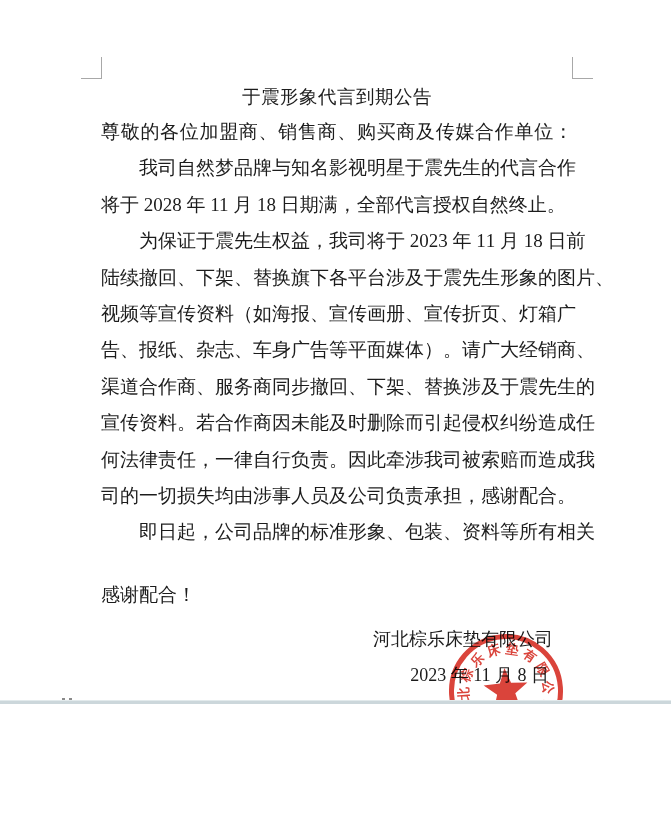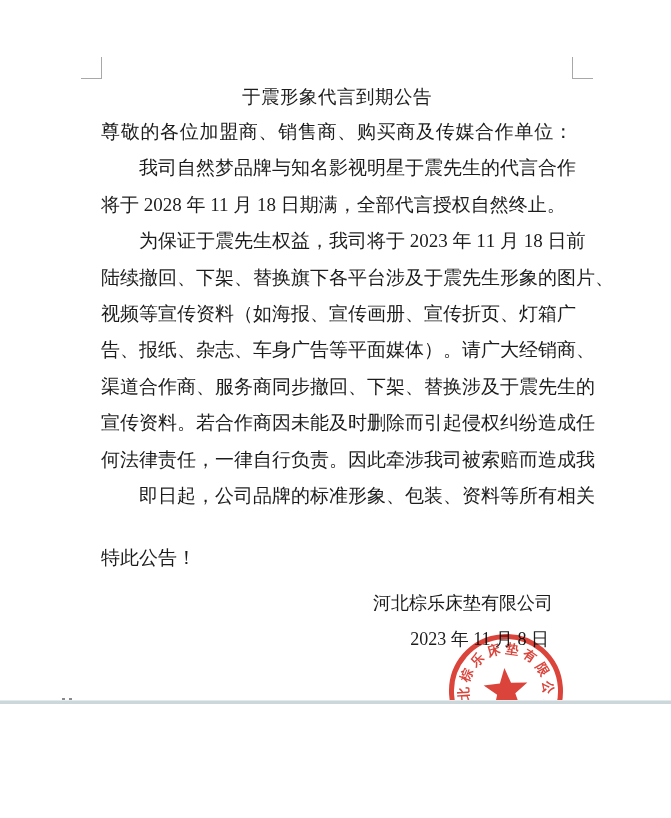--- a/index.html
+++ b/index.html
@@ -53,23 +53,24 @@
 
     <div class="line stretch indent"><span>我</span><span>司</span><span>自</span><span>然</span><span>梦</span><span>品</span><span>牌</span><span>与</span><span>知</span><span>名</span><span>影</span><span>视</span><span>明</span><span>星</span><span>于</span><span>震</span><span>先</span><span>生</span><span>的</span><span>代</span><span>言</span><span>合</span><span>作</span></div>
     <div class="line">将于 2028 年 11 月 18 日期满，全部代言授权自然终止。</div>
     <div class="line stretch indent"><span>为</span><span>保</span><span>证</span><span>于</span><span>震</span><span>先</span><span>生</span><span>权</span><span>益</span><span>，</span><span>我</span><span>司</span><span>将</span><span>于</span><span> </span><span>2</span><span>0</span><span>2</span><span>3</span><span> </span><span>年</span><span> </span><span>1</span><span>1</span><span> </span><span>月</span><span> </span><span>1</span><span>8</span><span> </span><span>日</span><span>前</span></div>
     <div class="line stretch"><span>陆</span><span>续</span><span>撤</span><span>回</span><span>、</span><span>下</span><span>架</span><span>、</span><span>替</span><span>换</span><span>旗</span><span>下</span><span>各</span><span>平</span><span>台</span><span>涉</span><span>及</span><span>于</span><span>震</span><span>先</span><span>生</span><span>形</span><span>象</span><span>的</span><span>图</span><span>片</span><span>、</span></div>
     <div class="line stretch"><span>视</span><span>频</span><span>等</span><span>宣</span><span>传</span><span>资</span><span>料</span><span>（</span><span>如</span><span>海</span><span>报</span><span>、</span><span>宣</span><span>传</span><span>画</span><span>册</span><span>、</span><span>宣</span><span>传</span><span>折</span><span>页</span><span>、</span><span>灯</span><span>箱</span><span>广</span></div>
     <div class="line stretch"><span>告</span><span>、</span><span>报</span><span>纸</span><span>、</span><span>杂</span><span>志</span><span>、</span><span>车</span><span>身</span><span>广</span><span>告</span><span>等</span><span>平</span><span>面</span><span>媒</span><span>体</span><span>）</span><span>。</span><span>请</span><span>广</span><span>大</span><span>经</span><span>销</span><span>商</span><span>、</span></div>
     <div class="line stretch"><span>渠</span><span>道</span><span>合</span><span>作</span><span>商</span><span>、</span><span>服</span><span>务</span><span>商</span><span>同</span><span>步</span><span>撤</span><span>回</span><span>、</span><span>下</span><span>架</span><span>、</span><span>替</span><span>换</span><span>涉</span><span>及</span><span>于</span><span>震</span><span>先</span><span>生</span><span>的</span></div>
     <div class="line stretch"><span>宣</span><span>传</span><span>资</span><span>料</span><span>。</span><span>若</span><span>合</span><span>作</span><span>商</span><span>因</span><span>未</span><span>能</span><span>及</span><span>时</span><span>删</span><span>除</span><span>而</span><span>引</span><span>起</span><span>侵</span><span>权</span><span>纠</span><span>纷</span><span>造</span><span>成</span><span>任</span></div>
     <div class="line stretch"><span>何</span><span>法</span><span>律</span><span>责</span><span>任</span><span>，</span><span>一</span><span>律</span><span>自</span><span>行</span><span>负</span><span>责</span><span>。</span><span>因</span><span>此</span><span>牵</span><span>涉</span><span>我</span><span>司</span><span>被</span><span>索</span><span>赔</span><span>而</span><span>造</span><span>成</span><span>我</span></div>
+    <div class="line">司的一切损失均由涉事人员及公司负责承担，感谢配合。</div>
     <div class="line stretch indent"><span>即</span><span>日</span><span>起</span><span>，</span><span>公</span><span>司</span><span>品</span><span>牌</span><span>的</span><span>标</span><span>准</span><span>形</span><span>象</span><span>、</span><span>包</span><span>装</span><span>、</span><span>资</span><span>料</span><span>等</span><span>所</span><span>有</span><span>相</span><span>关</span></div>
 
-    <div class="line closing-line">特此公告！</div>
+    <div class="line closing-line">感谢配合！</div>
     <div class="line company-line">河北棕乐床垫有限公司</div>
     <div class="line date-line">2023 年 11 月 8 日</div>
   </div>
 
   <svg class="stamp" viewBox="0 0 140 140">
     <g transform="rotate(-4 70 70)" fill="none">
       <circle cx="70" cy="70" r="54.5" stroke="#d7352c" stroke-width="5"></circle>
       <polygon fill="#d7352c" points="70,47 64.4,62.2 48.1,62.9 60.9,73 56.5,88.6 70,79.6 83.5,88.6 79.1,73 91.9,62.9 75.6,62.2"></polygon>
       <path id="sealArc" d="M -31.1 21.8 A 38 38 0 1 1 31.1 21.8" transform="translate(70 70)" fill="none" stroke="none"></path>
       <text font-size="13" font-weight="600" fill="#d7352c" font-family="Liberation Serif, DejaVu Serif, serif">

